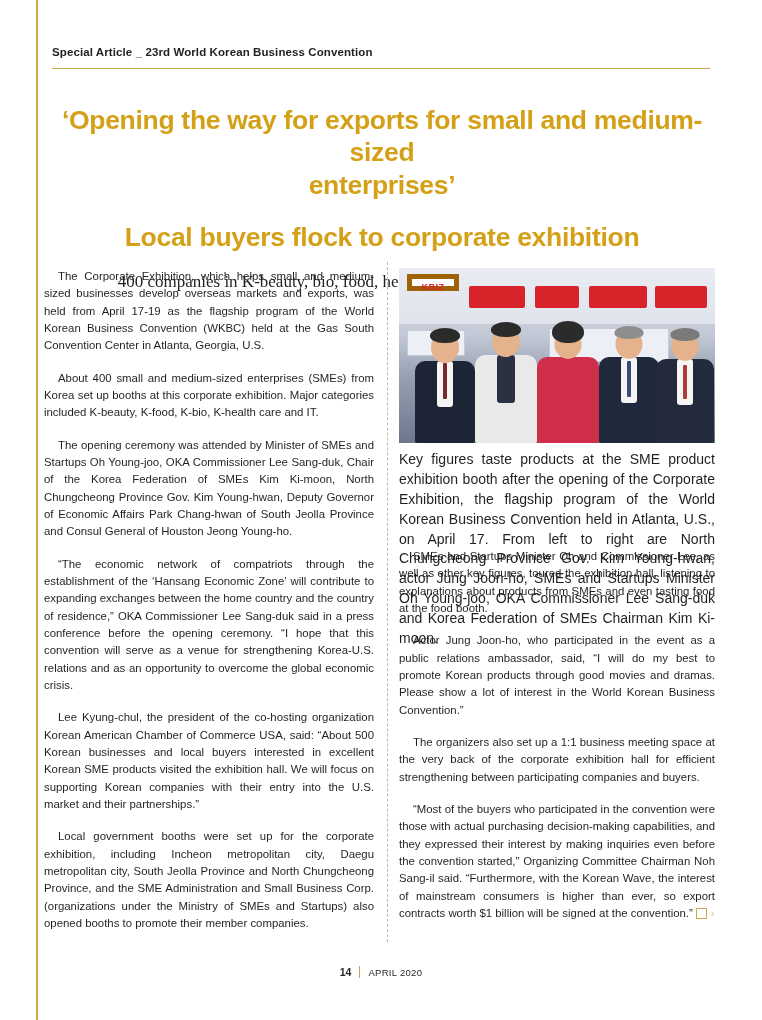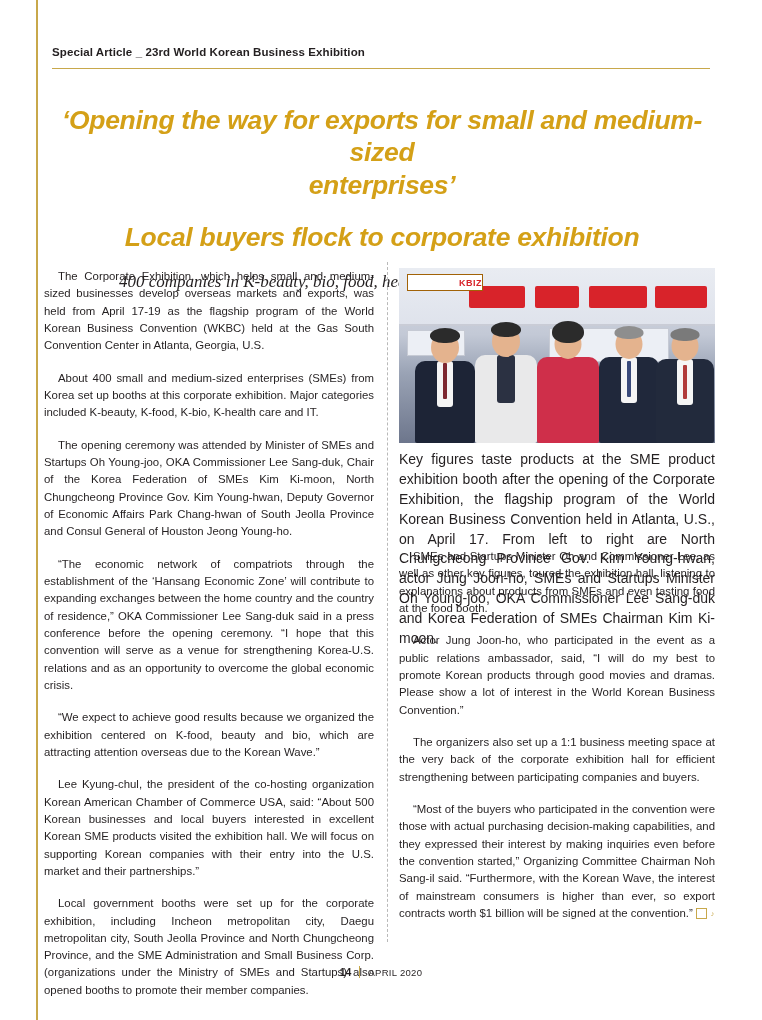--- a/index.html
+++ b/index.html
@@ -56,21 +56,20 @@
     background: #c8a84b;
   }
 
   
   .headline {
     position: absolute;
     left: 52px;
     top: 104px;
     width: 660px;
     text-align: center;
-    font-style: italic;
   }
   .headline .kicker-line {
     font-size: 26.5px;
     font-weight: bold;
     color: #d4a017;
     line-height: 1.22;
     letter-spacing: -0.3px;
   }
   .headline .main-line {
     font-size: 26.5px;
@@ -158,27 +157,27 @@
   .ph-redbar {
     position: absolute;
     top: 18px;
     height: 22px;
     background: #d8232a;
     border-radius: 2px;
   }
   .ph-logo {
     position: absolute;
     left: 8px; top: 6px;
-    width: 76px; height: 17px;
+    width: 52px; height: 17px;
     background: #ffffff;
-    border: 1px solid #a16207;
+    border: 5px solid #a16207;
     color: #d8232a;
     font-size: 9px;
     font-weight: bold;
-    text-align: right;
+    text-align: center;
     line-height: 17px;
     letter-spacing: 0.5px;
   }
   .ph-booth {
     position: absolute;
     background: #eceff5;
     border: 1px solid #c6cad4;
   }
   .person {
     position: absolute;
@@ -262,39 +261,38 @@
   }
 </style>
 </head>
 <body>
 
 <div class="page">
 
   <div class="spine-rule"></div>
 
   <div class="running-head">
-    <span class="rh-text">Special Article _ 23rd World Korean Business Exhibition</span>
+    <span class="rh-text">Special Article _ 23rd World Korean Business Convention</span>
   </div>
   <div class="rh-line"></div>
 
   <div class="headline">
     <div class="kicker-line">‘Opening the way for exports for small and medium-sized</div>
     <div class="kicker-line" style="margin-top:0;">enterprises’</div>
     <div class="main-line">Local buyers flock to corporate exhibition</div>
     <div class="subhead">400 companies in K-beauty, bio, food, health, etc. focus on business meetings</div>
   </div>
 
   <div class="col-divider"></div>
 
   <div class="col-left">
     <p class="body-p">The Corporate Exhibition, which helps small and medium-sized businesses develop overseas markets and exports, was held from April 17-19 as the flagship program of the World Korean Business Convention (WKBC) held at the Gas South Convention Center in Atlanta, Georgia, U.S.</p>
     <p class="body-p">About 400 small and medium-sized enterprises (SMEs) from Korea set up booths at this corporate exhibition. Major categories included K-beauty, K-food, K-bio, K-health care and IT.</p>
     <p class="body-p">The opening ceremony was attended by Minister of SMEs and Startups Oh Young-joo, OKA Commissioner Lee Sang-duk, Chair of the Korea Federation of SMEs Kim Ki-moon, North Chungcheong Province Gov. Kim Young-hwan, Deputy Governor of Economic Affairs Park Chang-hwan of South Jeolla Province and Consul General of Houston Jeong Young-ho.</p>
     <p class="body-p">“The economic network of compatriots through the establishment of the ‘Hansang Economic Zone’ will contribute to expanding exchanges between the home country and the country of residence,” OKA Commissioner Lee Sang-duk said in a press conference before the opening ceremony. “I hope that this convention will serve as a venue for strengthening Korea-U.S. relations and as an opportunity to overcome the global economic crisis.</p>
-    <p class="body-p">“We expect to achieve good results because we organized the exhibition centered on K-food, beauty and bio, which are attracting attention overseas due to the Korean Wave.”</p>
     <p class="body-p">Lee Kyung-chul, the president of the co-hosting organization Korean American Chamber of Commerce USA, said: “About 500 Korean businesses and local buyers interested in excellent Korean SME products visited the exhibition hall. We will focus on supporting Korean companies with their entry into the U.S. market and their partnerships.”</p>
     <p class="body-p">Local government booths were set up for the corporate exhibition, including Incheon metropolitan city, Daegu metropolitan city, South Jeolla Province and North Chungcheong Province, and the SME Administration and Small Business Corp. (organizations under the Ministry of SMEs and Startups) also opened booths to promote their member companies.</p>
   </div>
 
   <div class="photo-block">
     <div class="photo">
       <div class="ph-bg"></div>
       <div class="ph-banner"></div>
       <div class="ph-redbar" style="left:70px;width:56px;"></div>
       <div class="ph-redbar" style="left:136px;width:44px;"></div>

